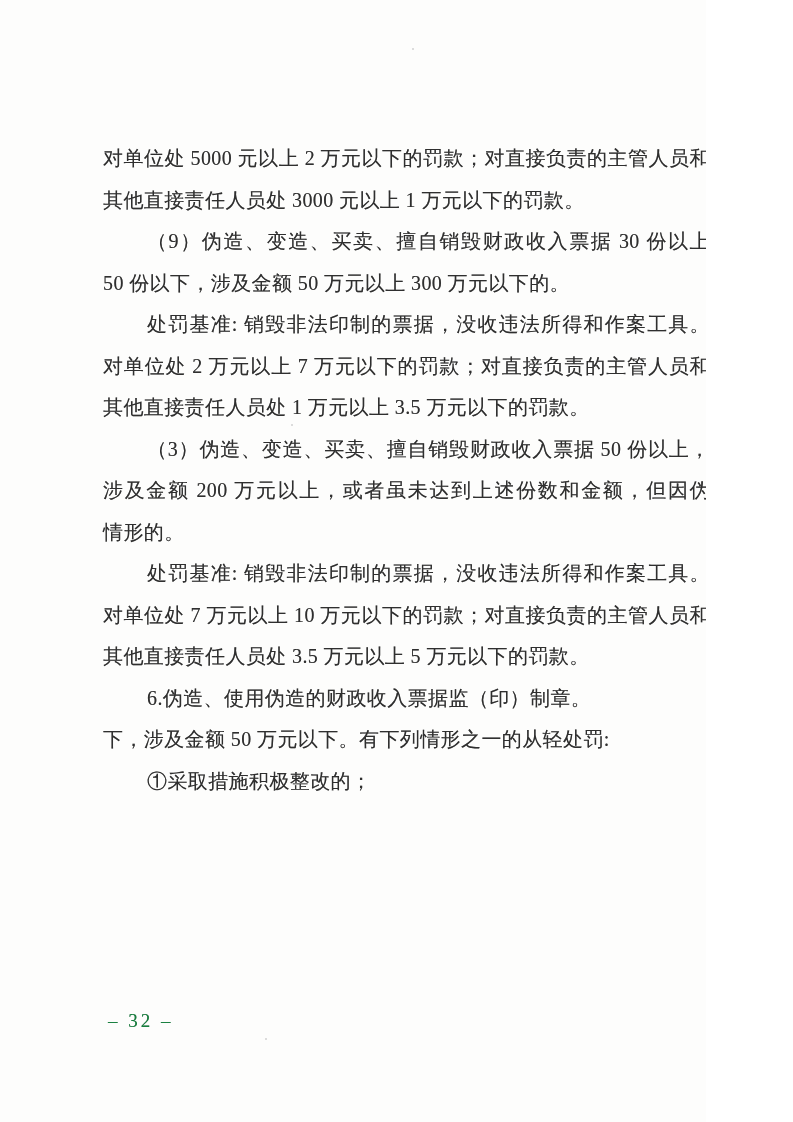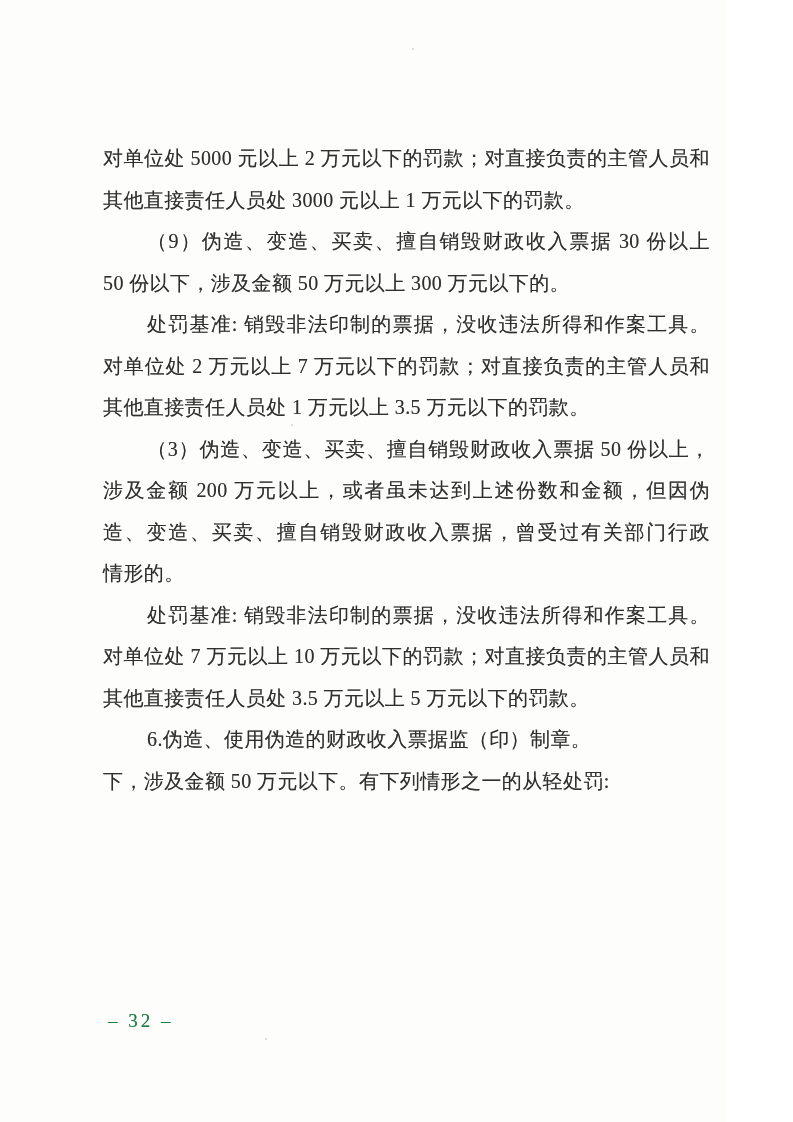--- a/index.html
+++ b/index.html
@@ -8,21 +8,20 @@
     background: #ffffff;
   }
   .page {
     position: relative;
     width: 706px;
     height: 1122px;
     background: #fdfdfc;
     overflow: hidden;
     font-family: "Liberation Serif", "DejaVu Serif", serif;
     color: #2e2e2e;
-    padding-left: 20px;
   }
   .doc-body {
     position: absolute;
     left: 103px;
     top: 138px;
     width: 607px;
   }
   .para {
     margin: 0;
     padding: 0;
@@ -92,33 +91,35 @@
         <div class="line">50 份以下，涉及金额 50 万元以上 300 万元以下的。</div>
       </div>
       <div class="para">
         <div class="line fill indent">处罚基准: 销毁非法印制的票据，没收违法所得和作案工具。</div>
         <div class="line fill">对单位处 2 万元以上 7 万元以下的罚款；对直接负责的主管人员和</div>
         <div class="line">其他直接责任人员处 1 万元以上 3.5 万元以下的罚款。</div>
       </div>
       <div class="para">
         <div class="line fill indent">（3）伪造、变造、买卖、擅自销毁财政收入票据 50 份以上，</div>
         <div class="line fill">涉及金额 200 万元以上，或者虽未达到上述份数和金额，但因伪</div>
-        <div class="line fill">造、变造、买卖、擅自销毁财政收入票据，曾受过有关部门行政</div>
         <div class="line">情形的。</div>
       </div>
       <div class="para">
         <div class="line fill indent">处罚基准: 销毁非法印制的票据，没收违法所得和作案工具。</div>
         <div class="line fill">对单位处 7 万元以上 10 万元以下的罚款；对直接负责的主管人员和</div>
         <div class="line">其他直接责任人员处 3.5 万元以上 5 万元以下的罚款。</div>
       </div>
       <div class="para">
         <div class="line indent">6.伪造、使用伪造的财政收入票据监（印）制章。</div>
       </div>
       <div class="para">
         <div class="line">下，涉及金额 50 万元以下。有下列情形之一的从轻处罚:</div>
       </div>
+      <div class="para">
+        <div class="line indent">①采取措施积极整改的；</div>
+      </div>
     </div>
   <div class="page-number">– 32 –</div>
   <div class="edge-artifact"></div>
   <div class="speck" style="left:412px; top:48px;"></div>
   <div class="speck" style="left:291px; top:424px;"></div>
   <div class="speck" style="left:265px; top:1038px;"></div>
 </div>
 
 </body></html>

